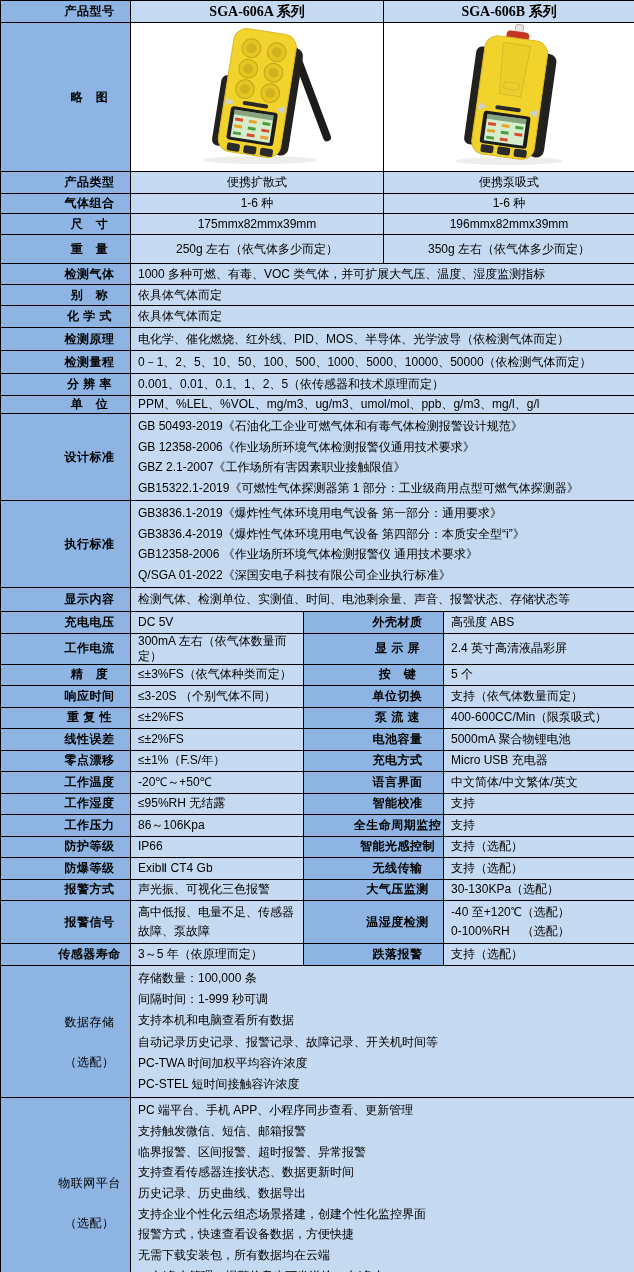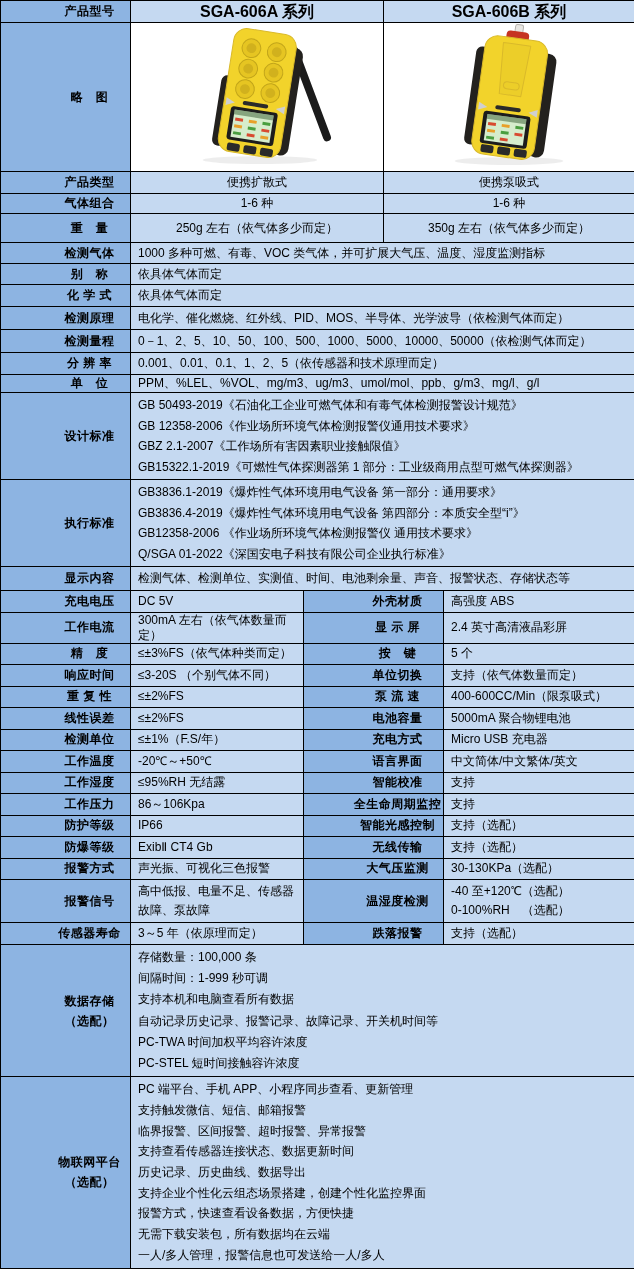--- a/index.html
+++ b/index.html
@@ -1,29 +1,29 @@
 <!DOCTYPE html>
 <html><head>
 <meta charset="utf-8">
 <style>
   html,body{margin:0;padding:0;background:#ffffff;}
   body{width:634px;height:1272px;overflow:hidden;font-family:"Liberation Sans",sans-serif;}
   table{border-collapse:collapse;table-layout:fixed;width:634px;}
   td{border:1px solid #000;overflow:hidden;color:#000;font-size:12px;padding:0;vertical-align:middle;line-height:1.25;}
   td.lab{background:#8db4e2;font-weight:bold;text-align:center;font-size:12px;letter-spacing:.5px;padding-left:48px;}
   td.val{background:#c5d9f1;text-align:center;}
-  td.hdr{font-weight:bold;font-size:16px;}
+  td.hdr{font-weight:bold;font-size:14px;font-family:Liberation Serif, serif;}
   td.vleft{background:#c5d9f1;text-align:left;padding-left:7px;padding-right:4px;}
   td.img{background:#ffffff;text-align:center;vertical-align:middle;}
   td.lines{padding-top:2px;padding-bottom:2px;}
   .ln{line-height:20.5px;white-space:nowrap;}
   .ln6{line-height:21.2px;white-space:nowrap;}
   .ln9{line-height:20.7px;white-space:nowrap;}
   .ln2{line-height:19px;white-space:nowrap;}
-  .lab .sub{font-weight:bold;line-height:20px;}
+  .lab .sub{font-weight:normal;line-height:20px;margin-top:20px;}
 </style>
 </head>
 <body>
 
 <table>
   <colgroup>
     <col style="width:130px">
       <col style="width:173px">
       <col style="width:80px">
       <col style="width:60px">
@@ -123,20 +123,25 @@
       <tr style="height:22px">
   <td class="lab">产品类型</td>
   <td class="val" colspan="2">便携扩散式</td>
   <td class="val" colspan="2">便携泵吸式</td>
       </tr>
       <tr style="height:20px">
   <td class="lab">气体组合</td>
   <td class="val" colspan="2">1-6 种</td>
   <td class="val" colspan="2">1-6 种</td>
       </tr>
+      <tr style="height:21px">
+  <td class="lab">尺　寸</td>
+  <td class="val" colspan="2">175mmx82mmx39mm</td>
+  <td class="val" colspan="2">196mmx82mmx39mm</td>
+      </tr>
       <tr style="height:29px">
   <td class="lab">重　量</td>
   <td class="val" colspan="2">250g 左右（依气体多少而定）</td>
   <td class="val" colspan="2">350g 左右（依气体多少而定）</td>
       </tr>
       <tr style="height:21px">
   <td class="lab">检测气体</td>
   <td class="vleft" colspan="4">1000 多种可燃、有毒、VOC 类气体，并可扩展大气压、温度、湿度监测指标</td>
       </tr>
       <tr style="height:21px">
@@ -215,21 +220,21 @@
   <td class="lab" colspan="2">泵 流 速</td>
   <td class="vleft">400-600CC/Min（限泵吸式）</td>
       </tr>
       <tr style="height:21.5px">
   <td class="lab">线性误差</td>
   <td class="vleft">≤±2%FS</td>
   <td class="lab" colspan="2">电池容量</td>
   <td class="vleft">5000mA 聚合物锂电池</td>
       </tr>
       <tr style="height:21.5px">
-  <td class="lab">检测单位</td>
+  <td class="lab">零点漂移</td>
   <td class="vleft">≤±1%（F.S/年）</td>
   <td class="lab" colspan="2">充电方式</td>
   <td class="vleft">Micro USB 充电器</td>
       </tr>
       <tr style="height:21.5px">
   <td class="lab">工作温度</td>
   <td class="vleft">-20℃～+50℃</td>
   <td class="lab" colspan="2">语言界面</td>
   <td class="vleft">中文简体/中文繁体/英文</td>
       </tr>

